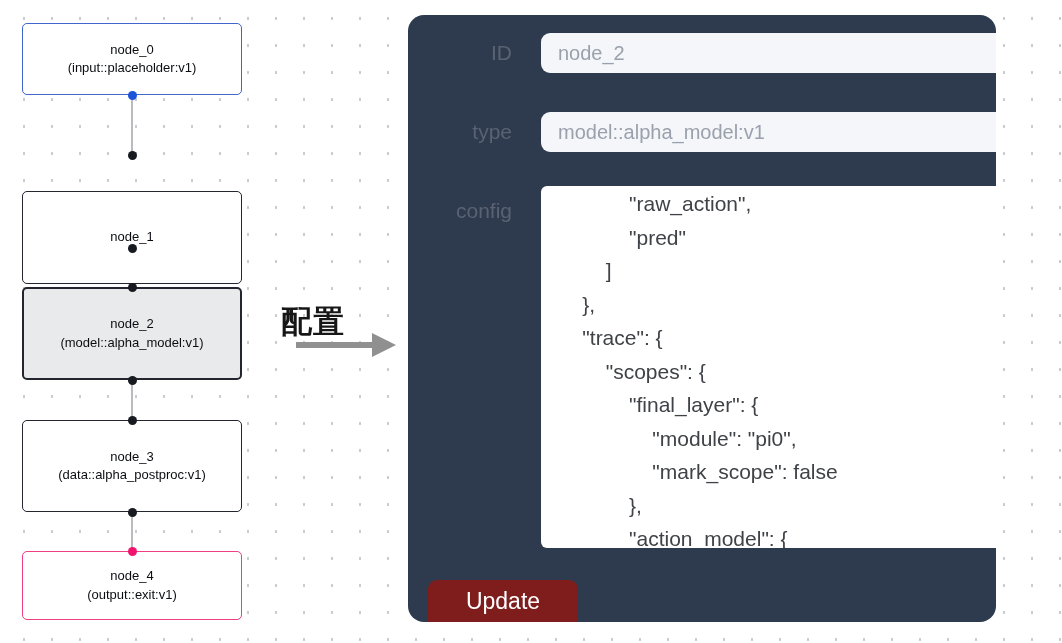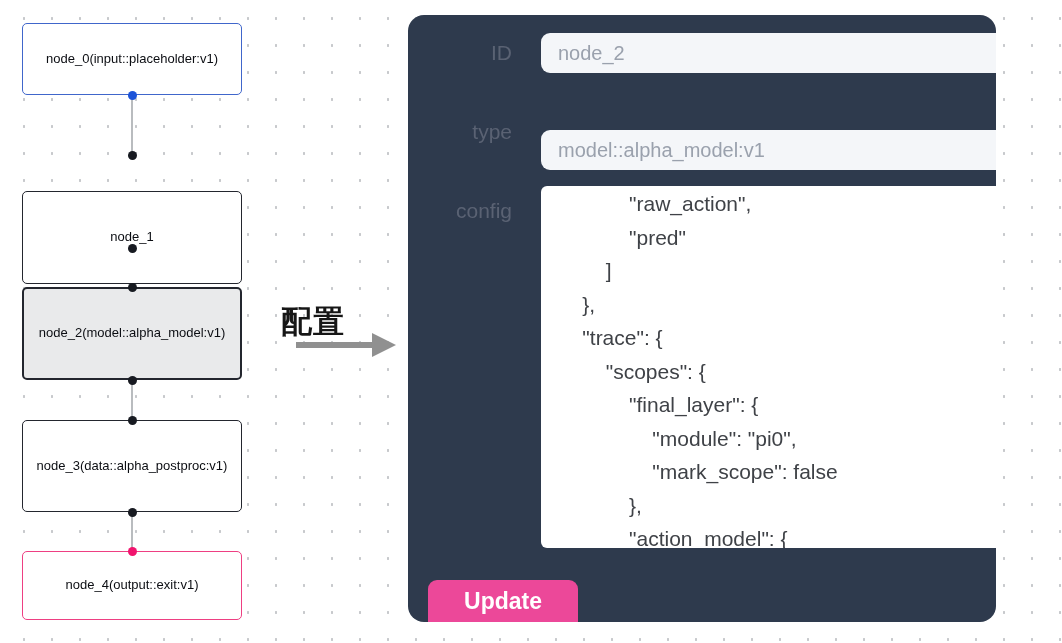--- a/index.html
+++ b/index.html
@@ -16,20 +16,21 @@
 
   
   .node {
     position: absolute;
     left: 22px;
     width: 220px;
     background: #ffffff;
     border: 1.5px solid #23262e;
     border-radius: 5px;
     display: flex;
+    flex-direction: column;
     align-items: center;
     justify-content: center;
     text-align: center;
     font-size: 13px;
     line-height: 1.42;
     color: #0b0d12;
     padding: 4px 10px;
     word-break: break-all;
   }
   .node .sub { word-break: break-all; }
@@ -132,27 +133,27 @@
     width: 34px; height: 24px;
     background: #ffffff;
     border-left: 1px solid #ececec;
     display: flex; align-items: flex-end; justify-content: flex-end;
     padding: 0 4px 3px 0;
   }
   .update-btn {
     position: absolute;
     left: 20px; bottom: 0;
     width: 150px; height: 42px;
-    background: #ec4899;
+    background: #7f1d1d;
     border: none;
     border-radius: 9px 9px 0 0;
     color: #ffffff;
     font-family: "Liberation Sans", sans-serif;
     font-size: 23px;
-    font-weight: 700;
+    font-weight: 400;
     cursor: pointer;
   }
 </style>
 </head>
 <body>
 
 <div>
 
   <div class="edge" style="top:95px;height:60px;"></div>
   <div class="edge" style="top:248px;height:39px;"></div>
@@ -198,21 +199,21 @@
   <rect x="2" y="11" width="76" height="6" fill="#909090"></rect>
   <polygon points="78,2 102,14 78,26" fill="#909090"></polygon>
 </svg>
 
 <div class="panel">
 
   <div class="field-label" style="top:26px;">ID</div>
   <input type="text" style="top: 18px;" value="node_2">
 
   <div class="field-label" style="top:105px;">type</div>
-  <input type="text" style="top: 97px; margin-top: 18px;" value="model::alpha_model:v1">
+  <input type="text" style="top: 97px;" value="model::alpha_model:v1">
 
   <div class="field-label" style="top:184px;">config</div>
 
   <div class="config-box">
     <div class="config-code">            "raw_action",
             "pred"
         ]
     },
     "trace": {
         "scopes": {

